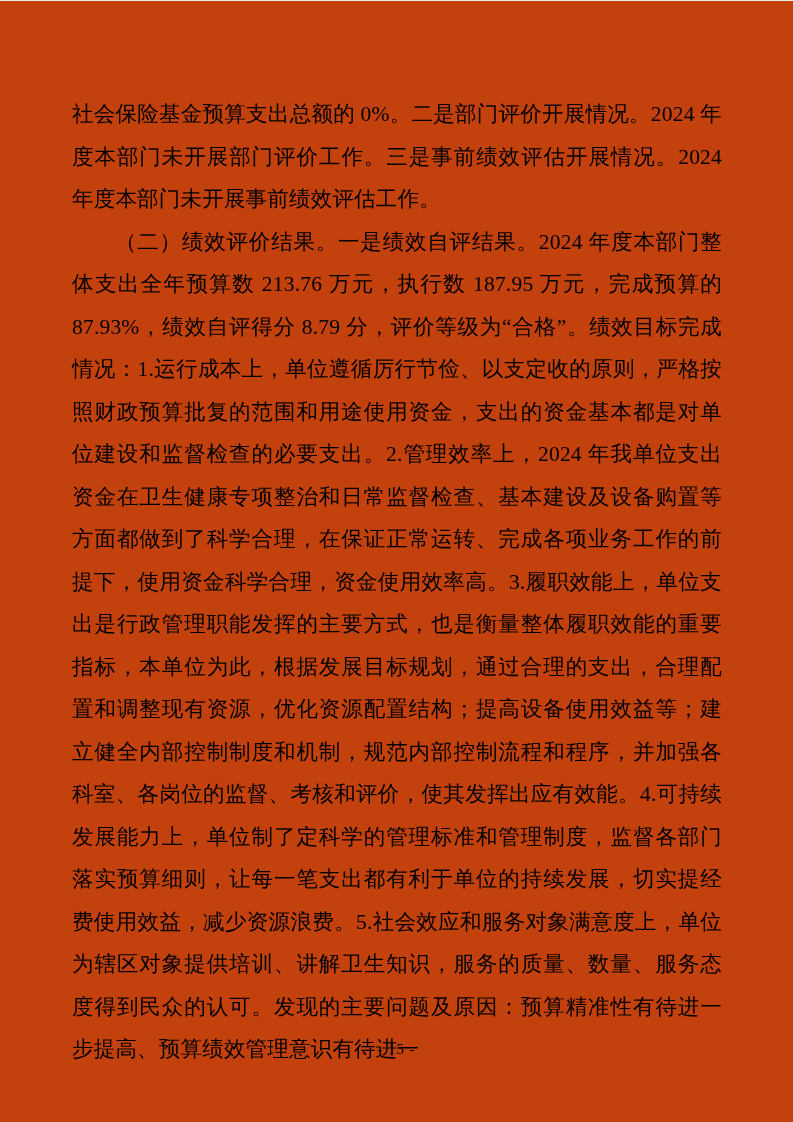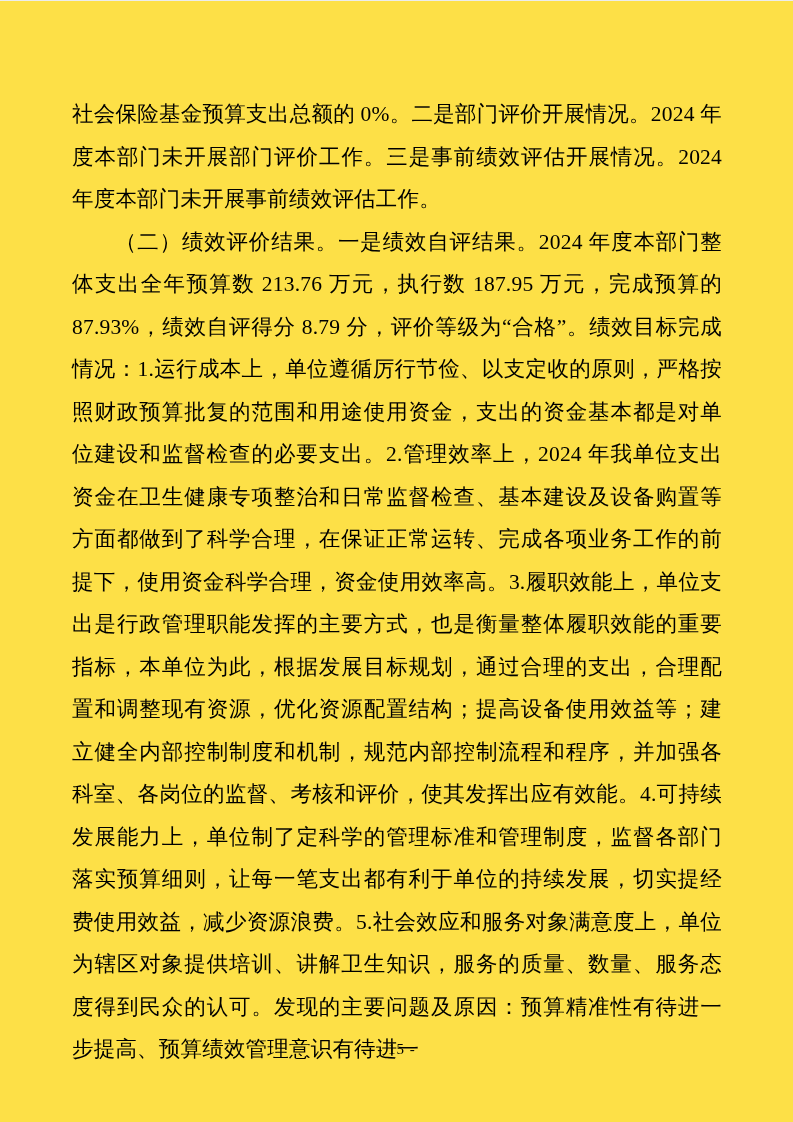--- a/index.html
+++ b/index.html
@@ -4,21 +4,21 @@
 <style>
   html, body {
     margin: 0;
     padding: 0;
     background: #ffffff;
   }
   .page {
     position: relative;
     width: 793px;
     height: 1122px;
-    background: #fde047;
+    background: #c2410c;
     border-top: 1px solid #ececec;
     overflow: hidden;
     font-family: "Liberation Serif", "DejaVu Serif", serif;
     color: #000000;
   }
   .content {
     position: absolute;
     left: 72px;
     top: 92px;
     width: 650px;

